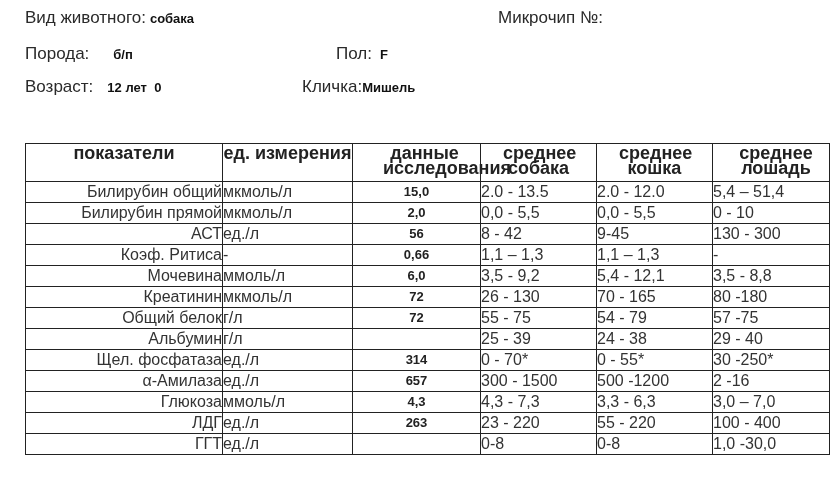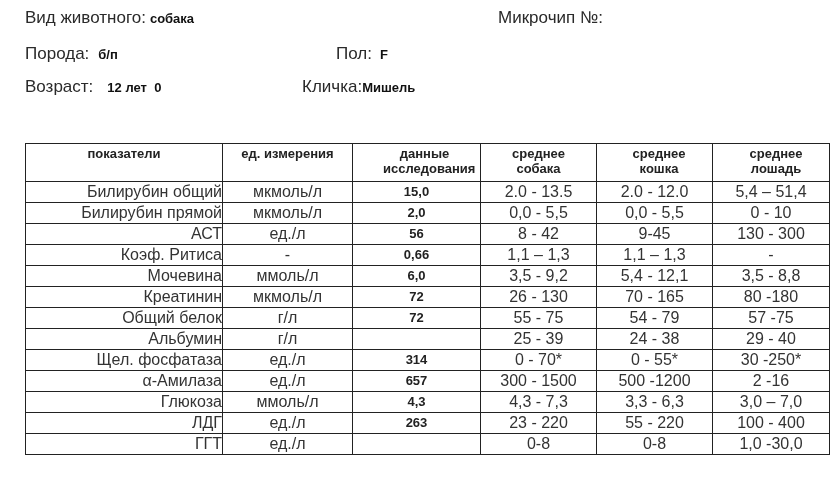--- a/index.html
+++ b/index.html
@@ -1,36 +1,36 @@
 <!DOCTYPE html>
 <html><head>
 <meta charset="utf-8">
 <style>
   html, body { margin:0; padding:0; background:#ffffff; }
   body { width:840px; height:486px; overflow:hidden; position:relative; font-family:"Liberation Sans", sans-serif; color:#222; }
   .field { position:absolute; font-size:17px; color:#2a2a2a; white-space:nowrap; }
   .field .val { font-weight:bold; font-size:13px; color:#111; margin-left:4px; }
   table { position:absolute; left:25px; top:143px; border-collapse:collapse; table-layout:fixed; width:805px; }
   td, th { border:1.5px solid #222; padding:0; font-size:16px; line-height:20px; height:20px; color:#333; }
-  th { font-size:13px; line-height:15px; font-weight:bold; color:#222; height:35px; vertical-align:top; padding-top:2px; }
+  th { font-size:18px; line-height:15px; font-weight:bold; color:#222; height:35px; vertical-align:top; padding-top:2px; }
   td.name { text-align:right; padding-left:4px; }
-  td.unit, td.ref { text-align:center; }
+  td.unit, td.ref { }
   td.res { text-align:center; font-weight:bold; font-size:13px; color:#222; vertical-align:top; }
 </style>
 </head>
 <body>
 
 <div class="field" style="left:25px; top:8px;">
   <span>Вид животного:</span><span class="val">собака</span>
 </div>
 <div class="field" style="left:498px; top:8px;">
   <span>Микрочип №:</span><span class="val"></span>
 </div>
 <div class="field" style="left:25px; top:44px;">
-  <span>Порода:</span><span class="val" style="margin-left:9px">б/п</span>
+  <span>Порода:</span><span class="val" style="margin-left:24px">б/п</span>
 </div>
 <div class="field" style="left:336px; top:44px;text-align:center;">
   <span>Пол:</span><span class="val" style="margin-left:8px">F</span>
 </div>
 <div class="field" style="left:25px; top:77px;">
   <span>Возраст:</span><span class="val" style="margin-left:14px; white-space:pre">12 лет  0</span>
 </div>
 <div class="field" style="left:302px; top:77px;">
   <span>Кличка:</span><span class="val" style="margin-left:0">Мишель</span>
 </div>
@@ -43,21 +43,21 @@
       <col style="width:116px">
       <col style="width:116px">
       <col style="width:117px">
   </colgroup>
   <thead>
     <tr>
       <th>показатели</th>
       <th>ед. измерения</th>
       <th style="padding-left:30px;padding-right:14px">данные исследования</th>
       <th style="padding-left:22px;padding-right:22px">среднее собака</th>
-      <th style="padding-left:31px;padding-right:22px">среднее кошка</th>
+      <th style="padding-left:22px;padding-right:22px">среднее кошка</th>
       <th style="padding-left:22px;padding-right:12px">среднее лошадь</th>
     </tr>
   </thead>
   <tbody id="tbody">
       <tr>
         <td class="name">Билирубин общий</td>
         <td class="unit">мкмоль/л</td>
         <td class="res">15,0</td>
         <td class="ref">2.0 - 13.5</td>
         <td class="ref">2.0 - 12.0</td>

